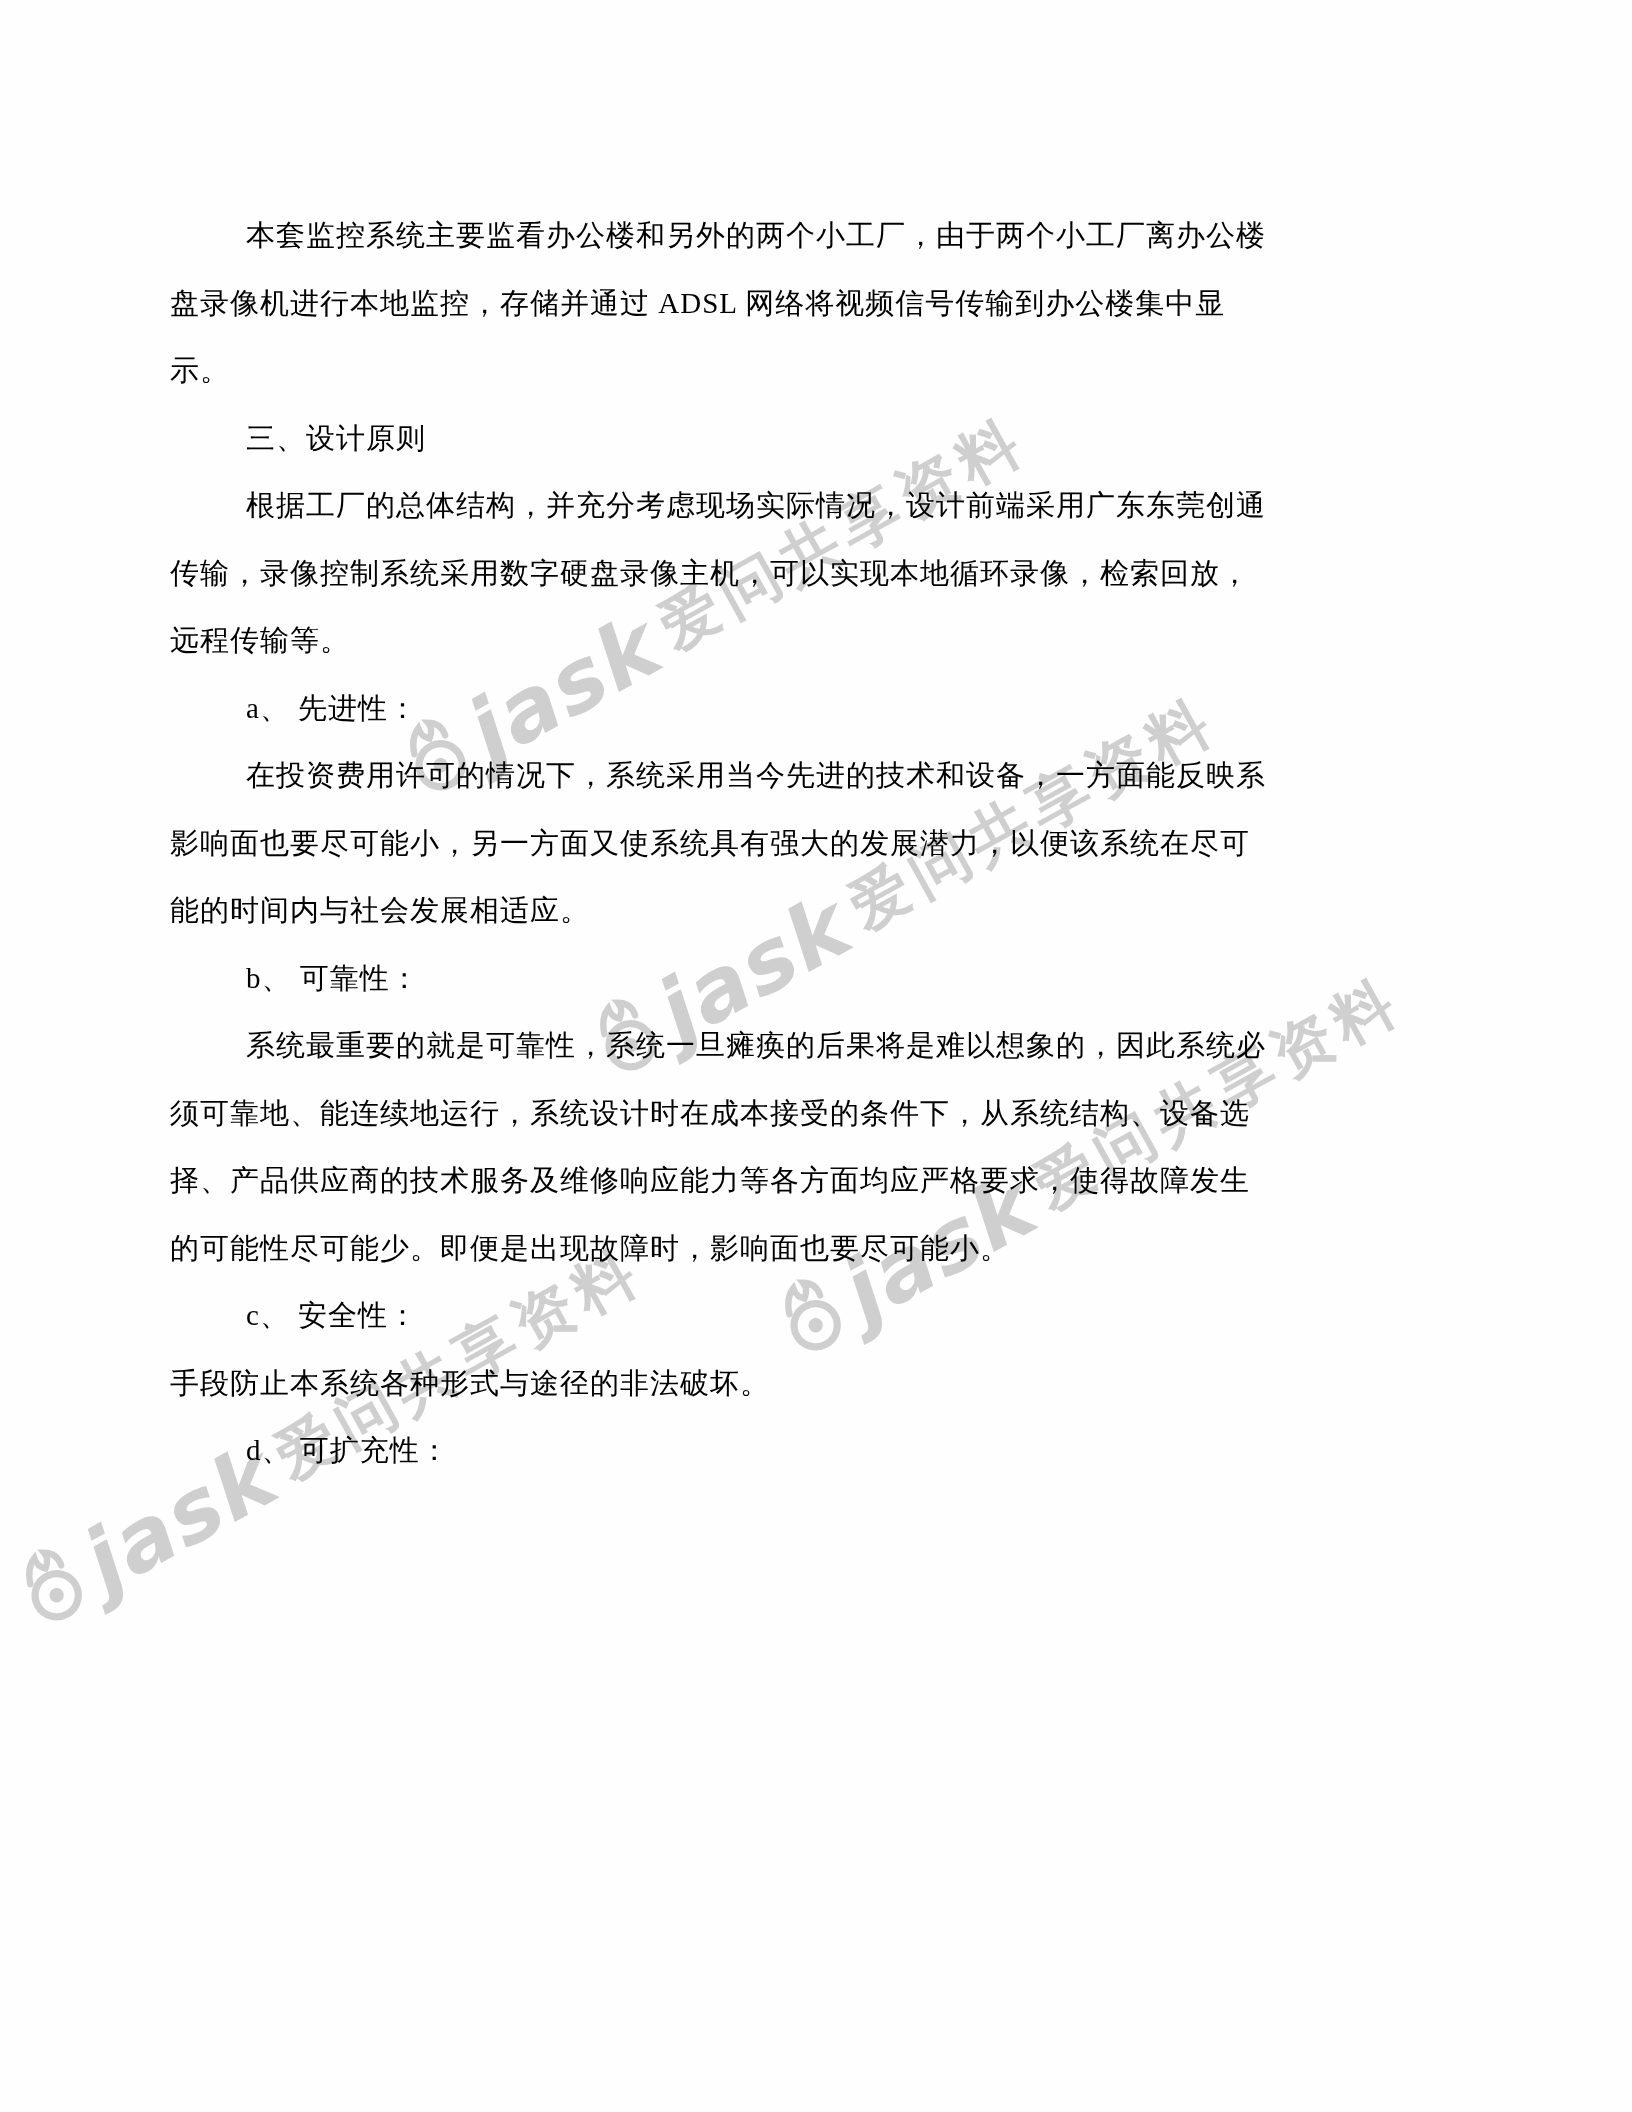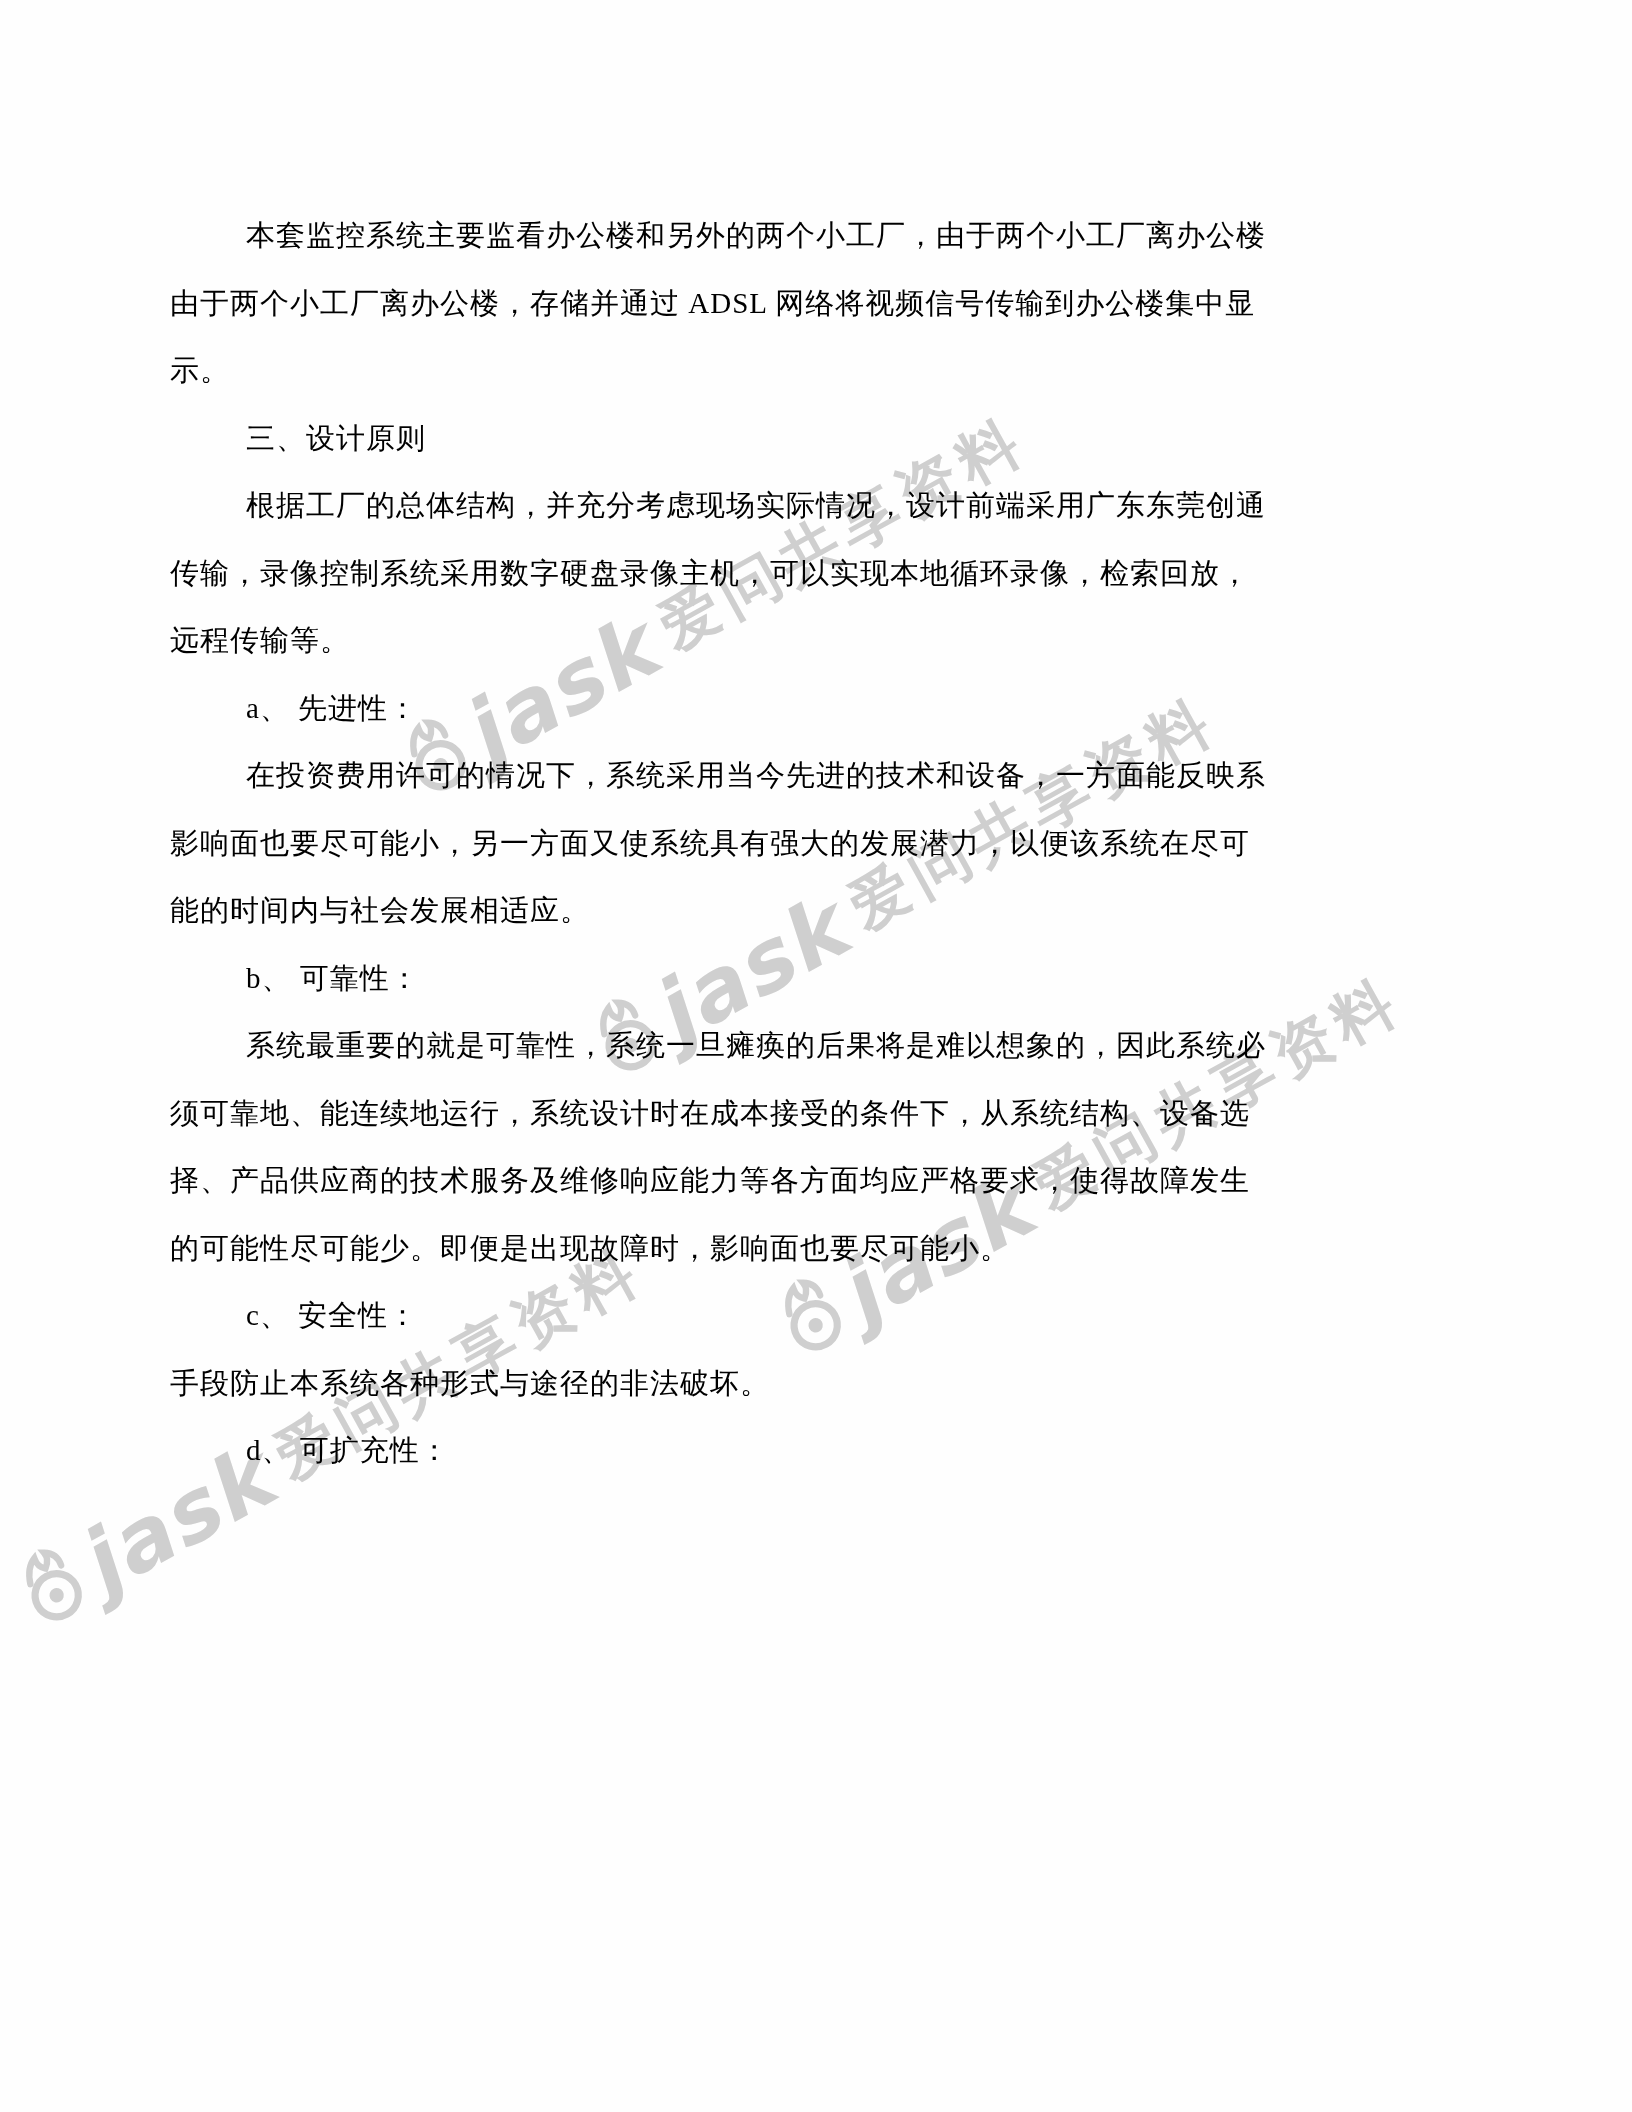--- a/index.html
+++ b/index.html
@@ -109,21 +109,21 @@
       </svg>
     </span>
     <span class="wm-brand">jask</span>
     <span class="wm-label">爱问共享资料</span>
   </div>
 
   <div class="content">
 
     <div class="para">
       <div class="line indent">本套监控系统主要监看办公楼和另外的两个小工厂，由于两个小工厂离办公楼</div>
-      <div class="line">由于两个小工厂离办公楼，存储并通过 ADSL 网络将视频信号传输到办公楼集中显</div>
+      <div class="line">盘录像机进行本地监控，存储并通过 ADSL 网络将视频信号传输到办公楼集中显</div>
       <div class="line">示。</div>
     </div>
 
     <div class="para">
       <div class="line indent">三、设计原则</div>
     </div>
 
     <div class="para">
       <div class="line indent">根据工厂的总体结构，并充分考虑现场实际情况，设计前端采用广东东莞创通</div>
       <div class="line">传输，录像控制系统采用数字硬盘录像主机，可以实现本地循环录像，检索回放，</div>

